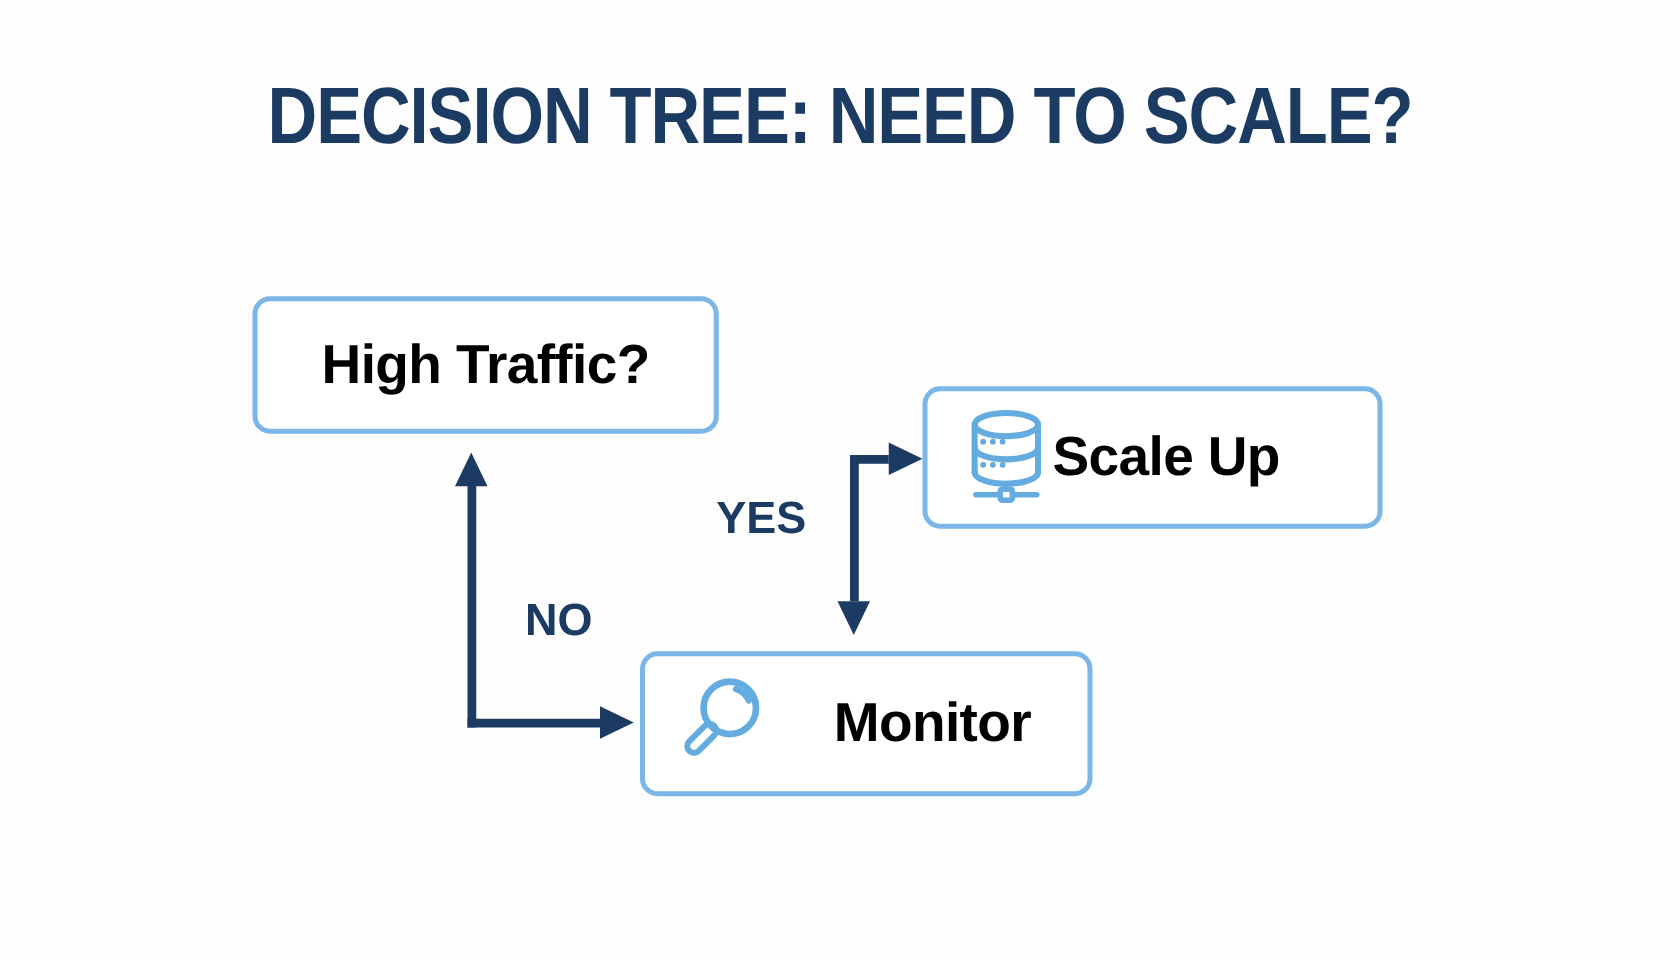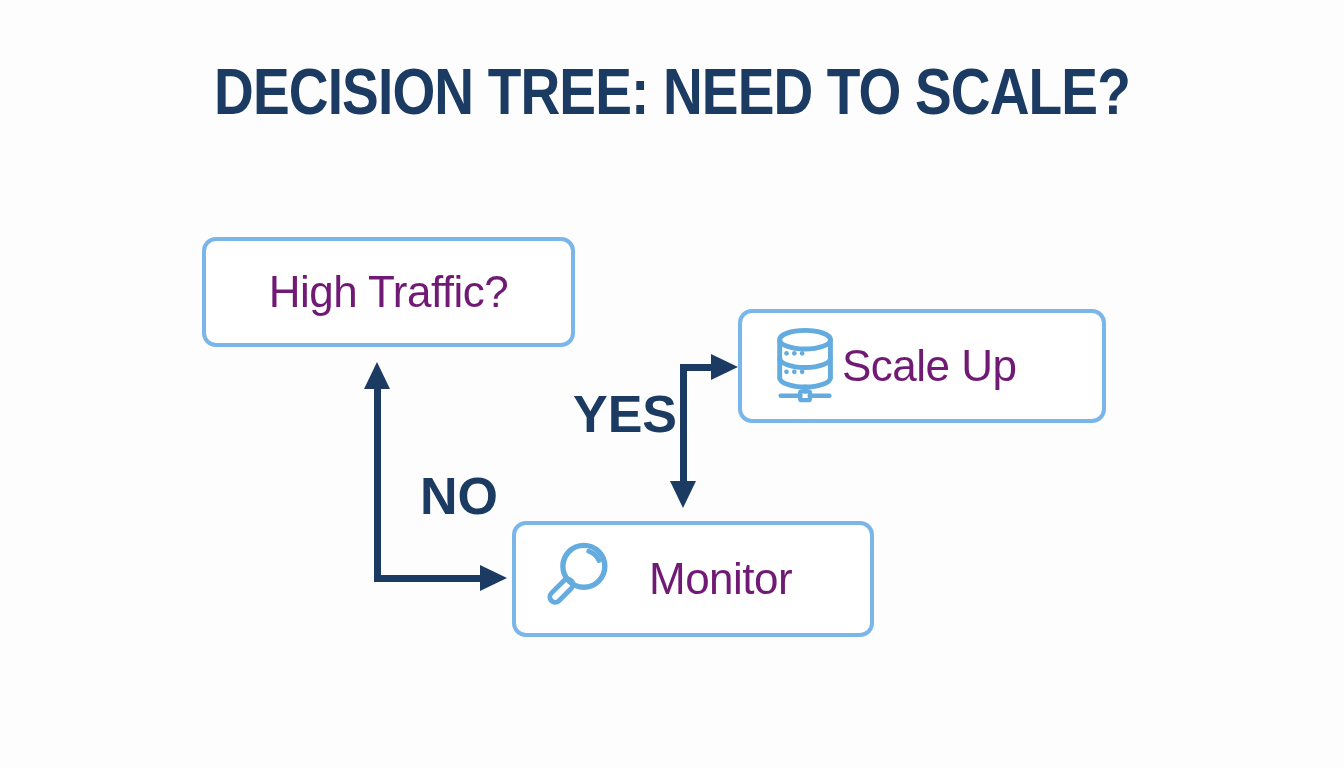--- a/index.html
+++ b/index.html
@@ -31,37 +31,37 @@
   .node {
     position: absolute;
     background: #ffffff;
     border: 4px solid #7ab6e8;
     border-radius: 14px;
     display: flex;
     align-items: center;
     box-sizing: border-box;
   }
   .node-label {
-    font-weight: 400;
+    font-weight: 700;
     font-size: 44px;
     letter-spacing: -0.5px;
-    color: #701a75;
+    color: #000000;
     white-space: nowrap;
   }
   .node-high-traffic {
     left: 202px; top: 237px; width: 373px; height: 110px;
     justify-content: center;
   }
   .node-scale-up {
     left: 738px; top: 309px; width: 368px; height: 114px;
     padding-left: 30px; 
   }
   .node-monitor {
     left: 512px; top: 521px; width: 362px; height: 116px;
-    padding-left: 29px; gap: 38px;
+    padding-left: 29px; gap: 56px;
   }
   .icon { display: flex; align-items: center; justify-content: center; }
   .icon svg { display: block; }
 
   .edge-line {
     position: absolute;
     background: #1c3b62;
   }
   .arrowhead { position: absolute; width: 0; height: 0; }
   .ah-up {
@@ -87,21 +87,21 @@
   
   .yes-line-v    { left: 680px; top: 364px; width: 7px; height: 117px; }
   .yes-head-down { left: 670px; top: 481px; }
   .yes-line-h    { left: 680px; top: 364px; width: 31px; height: 7px; }
   .yes-head-right{ left: 711px; top: 354px; }
 
   .edge-label {
     position: absolute;
     font-weight: 700;
     color: #1c3b62;
-    font-size: 52px;
+    font-size: 36px;
     line-height: 44px;
     white-space: nowrap;
   }
   .label-no  { left: 420px; top: 474px; }
   .label-yes { left: 573px; top: 392px; }
 </style>
 </head>
 <body>
 
 <div class="canvas">

